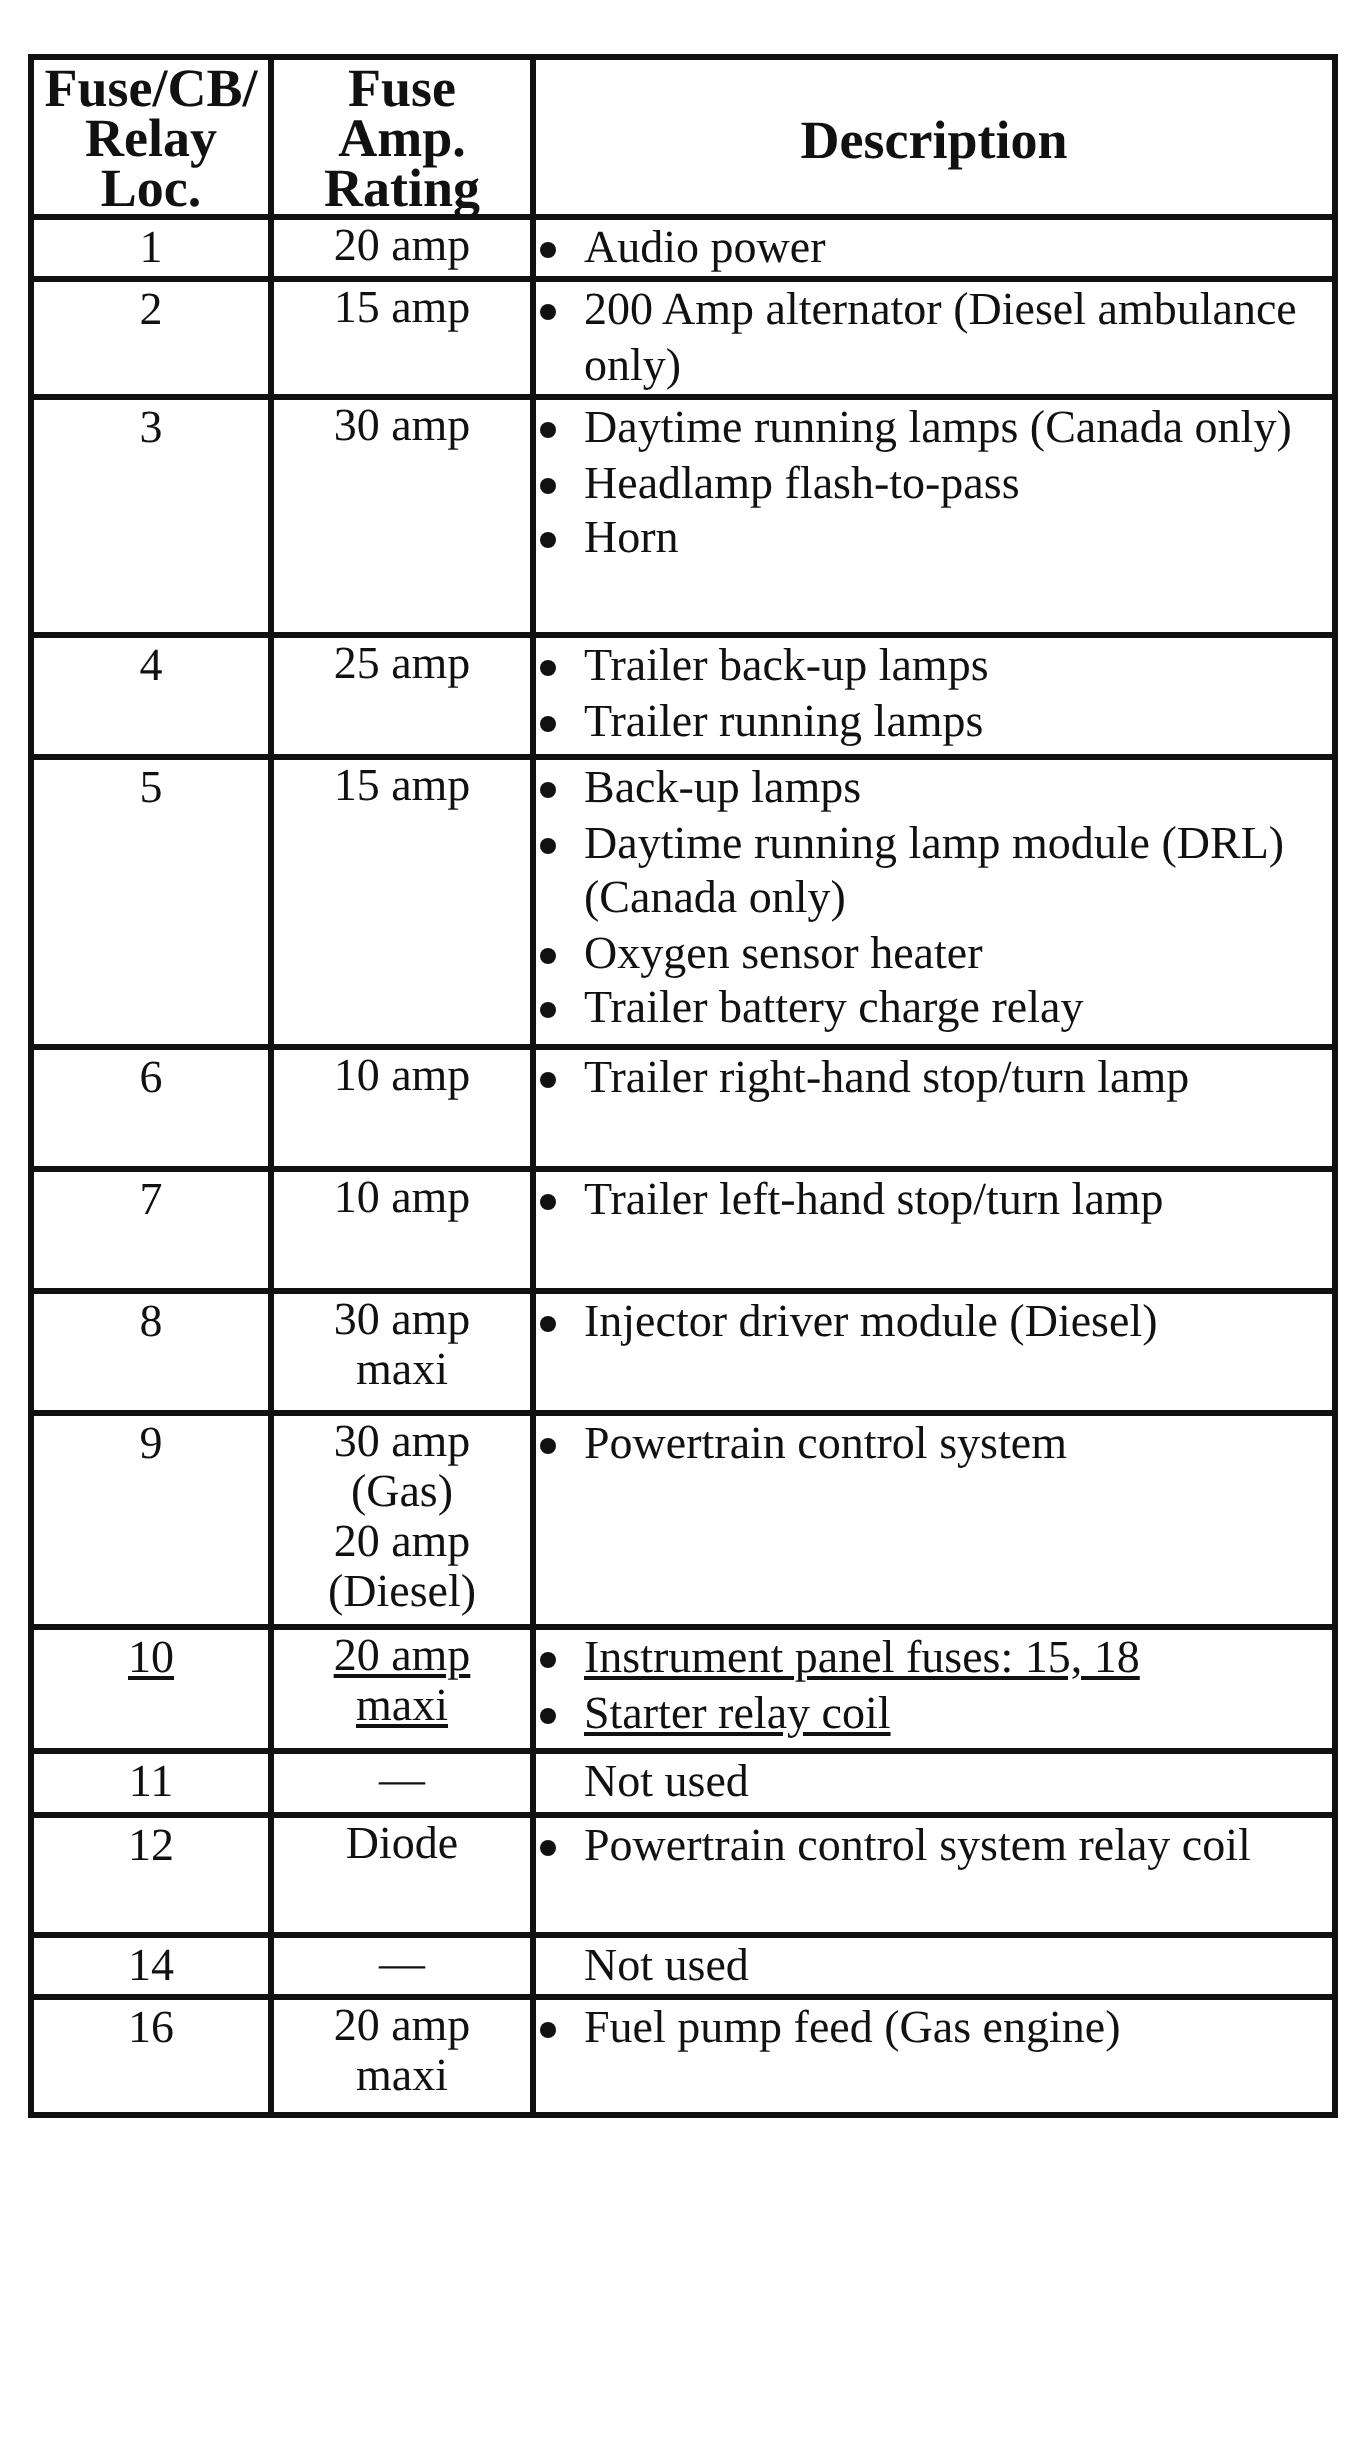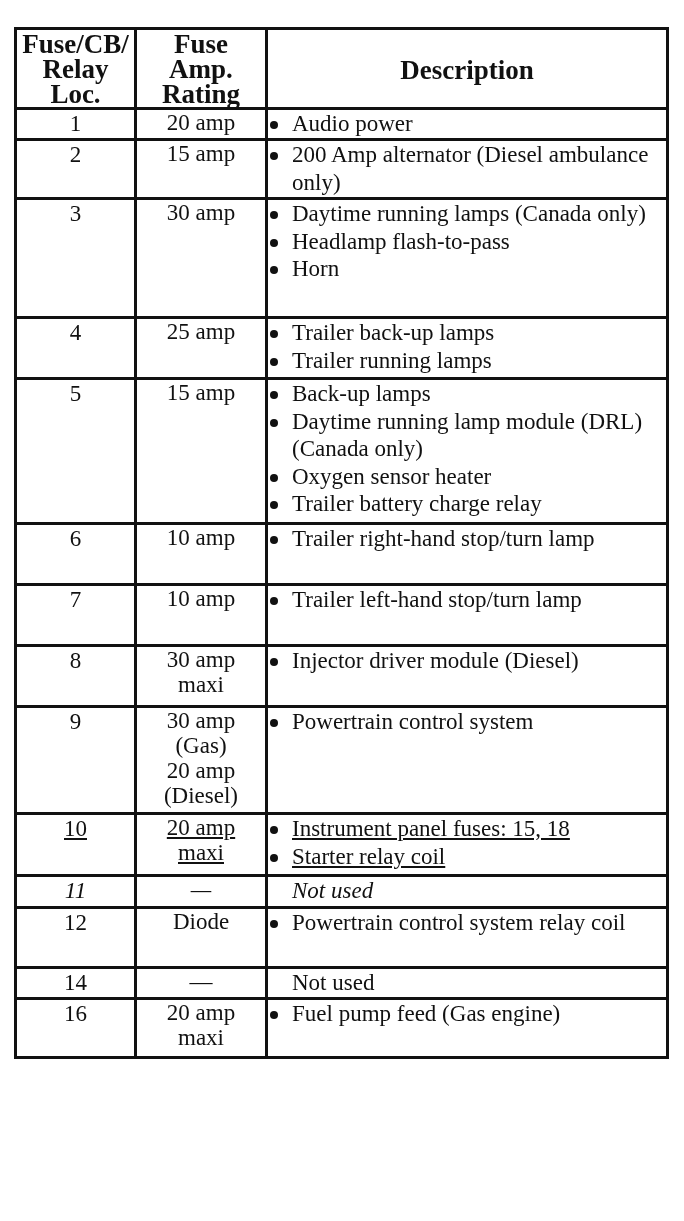--- a/index.html
+++ b/index.html
@@ -181,21 +181,21 @@
             <span class="amp-line">20 amp</span>
             <span class="amp-line">maxi</span>
           </td>
           <td class="desc">
             <ul class="items">
               <li><span class="bullet"></span><span>Instrument panel fuses: 15, 18</span></li>
               <li><span class="bullet"></span><span>Starter relay coil</span></li>
             </ul>
           </td>
         </tr>
-        <tr style="height: 32px; font-style: italic;">
+        <tr style="height: 32px;">
           <td class="loc">11</td>
           <td class="amp">
             <span class="amp-line">—</span>
           </td>
           <td class="desc">
             <div class="plain">Not used</div>
           </td>
         </tr>
         <tr style="height: 60px;">
           <td class="loc">12</td>

